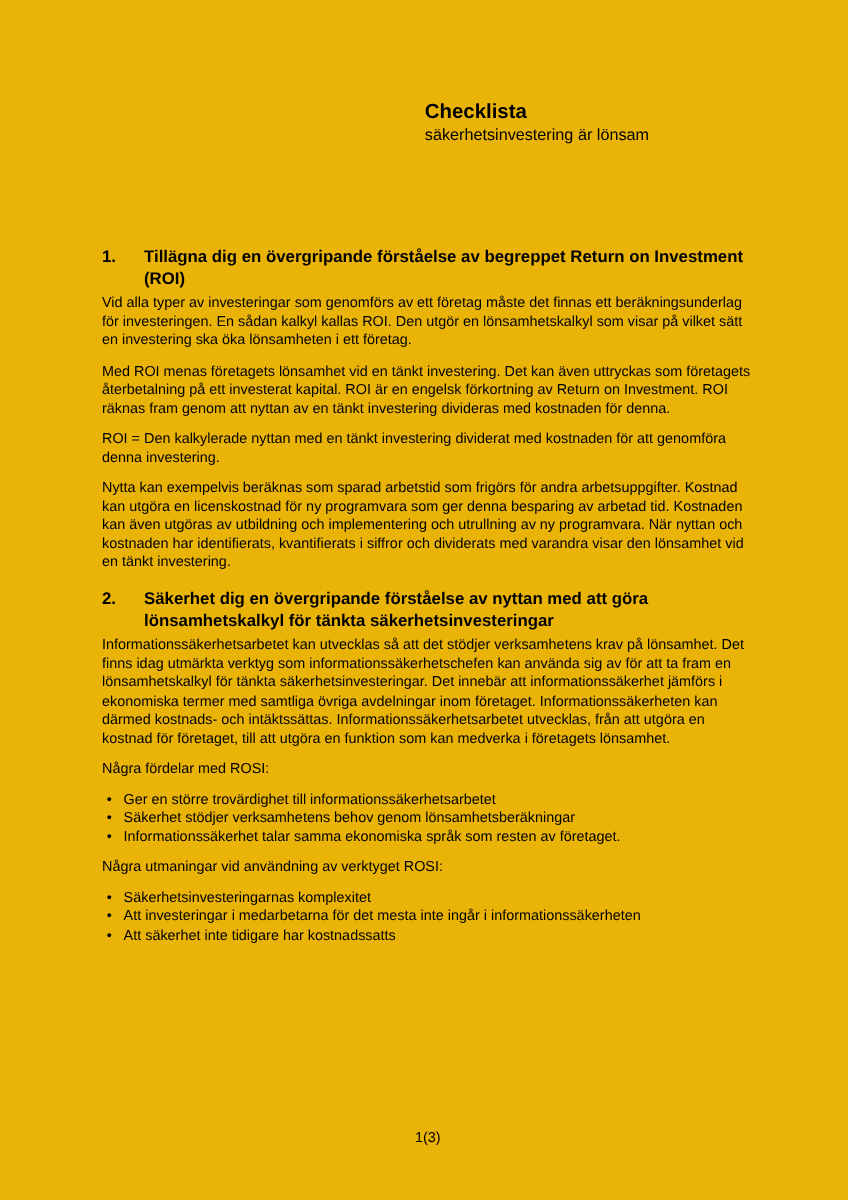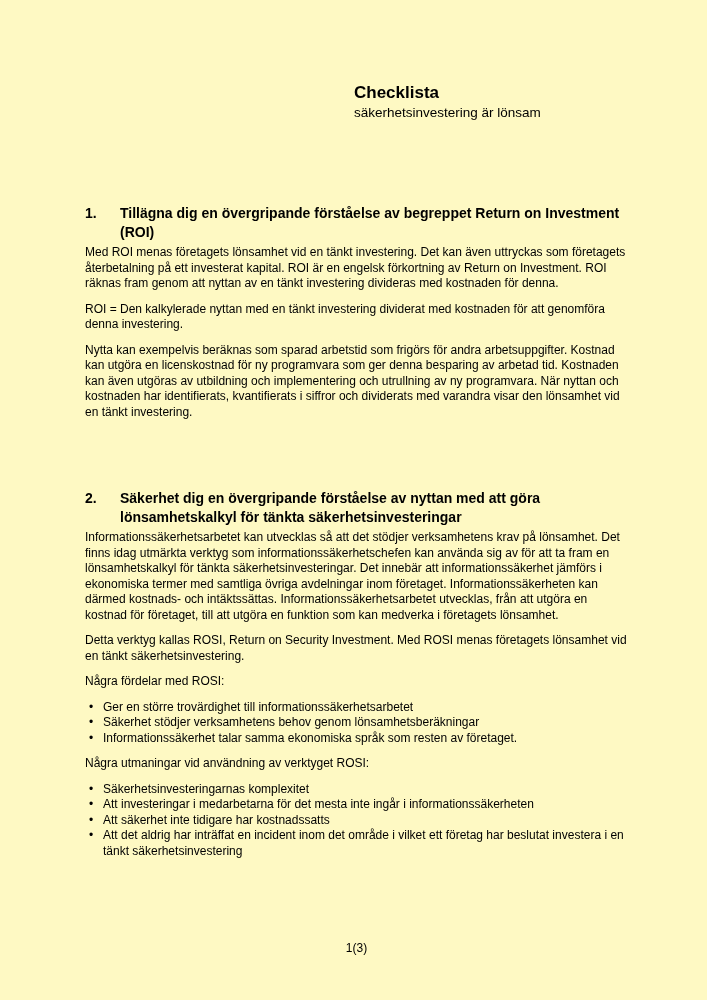--- a/index.html
+++ b/index.html
@@ -4,21 +4,21 @@
 <style>
   html, body {
     margin: 0;
     padding: 0;
     background: #ffffff;
   }
   .page {
     position: relative;
     width: 707px;
     height: 1000px;
-    background: #fef9c3;
+    background: #eab308;
     font-family: "Liberation Sans", sans-serif;
     color: #000000;
     overflow: hidden;
   }
 
   
   .doc-header {
     position: absolute;
     left: 354px;
     top: 83px;
@@ -106,44 +106,43 @@
   <header class="doc-header">
     <div class="doc-title">Checklista</div>
     <div class="doc-subtitle">säkerhetsinvestering är lönsam</div>
   </header>
 
   <section class="doc-section section-1">
     <div class="section-heading">
       <span class="section-number">1.</span>
       <span class="section-heading-text">Tillägna dig en övergripande förståelse av begreppet Return on Investment (ROI)</span>
     </div>
+    <p>Vid alla typer av investeringar som genomförs av ett företag måste det finnas ett beräkningsunderlag för investeringen. En sådan kalkyl kallas ROI. Den utgör en lönsamhetskalkyl som visar på vilket sätt en investering ska öka lönsamheten i ett företag.</p>
     <p>Med ROI menas företagets lönsamhet vid en tänkt investering. Det kan även uttryckas som företagets återbetalning på ett investerat kapital. ROI är en engelsk förkortning av Return on Investment. ROI räknas fram genom att nyttan av en tänkt investering divideras med kostnaden för denna.</p>
     <p>ROI = Den kalkylerade nyttan med en tänkt investering dividerat med kostnaden för att genomföra denna investering.</p>
     <p>Nytta kan exempelvis beräknas som sparad arbetstid som frigörs för andra arbetsuppgifter. Kostnad kan utgöra en licenskostnad för ny programvara som ger denna besparing av arbetad tid. Kostnaden kan även utgöras av utbildning och implementering och utrullning av ny programvara. När nyttan och kostnaden har identifierats, kvantifierats i siffror och dividerats med varandra visar den lönsamhet vid en tänkt investering.</p>
   </section>
 
   <section class="doc-section section-2">
     <div class="section-heading">
       <span class="section-number">2.</span>
       <span class="section-heading-text">Säkerhet dig en övergripande förståelse av nyttan med att göra lönsamhetskalkyl för tänkta säkerhetsinvesteringar</span>
     </div>
     <p>Informationssäkerhetsarbetet kan utvecklas så att det stödjer verksamhetens krav på lönsamhet. Det finns idag utmärkta verktyg som informationssäkerhetschefen kan använda sig av för att ta fram en lönsamhetskalkyl för tänkta säkerhetsinvesteringar. Det innebär att informationssäkerhet jämförs i ekonomiska termer med samtliga övriga avdelningar inom företaget. Informationssäkerheten kan därmed kostnads- och intäktssättas. Informationssäkerhetsarbetet utvecklas, från att utgöra en kostnad för företaget, till att utgöra en funktion som kan medverka i företagets lönsamhet.</p>
-    <p>Detta verktyg kallas ROSI, Return on Security Investment. Med ROSI menas företagets lönsamhet vid en tänkt säkerhetsinvestering.</p>
 
     <p class="list-label">Några fördelar med ROSI:</p>
     <ul class="bullet-list">
       <li>Ger en större trovärdighet till informationssäkerhetsarbetet</li>
       <li>Säkerhet stödjer verksamhetens behov genom lönsamhetsberäkningar</li>
       <li>Informationssäkerhet talar samma ekonomiska språk som resten av företaget.</li>
     </ul>
 
     <p class="list-label">Några utmaningar vid användning av verktyget ROSI:</p>
     <ul class="bullet-list">
       <li>Säkerhetsinvesteringarnas komplexitet</li>
       <li>Att investeringar i medarbetarna för det mesta inte ingår i informationssäkerheten</li>
       <li>Att säkerhet inte tidigare har kostnadssatts</li>
-      <li>Att det aldrig har inträffat en incident inom det område i vilket ett företag har beslutat investera i en tänkt säkerhetsinvestering</li>
     </ul>
   </section>
 
   <div class="page-number">1(3)</div>
 
 </div>
 
 </body></html>

